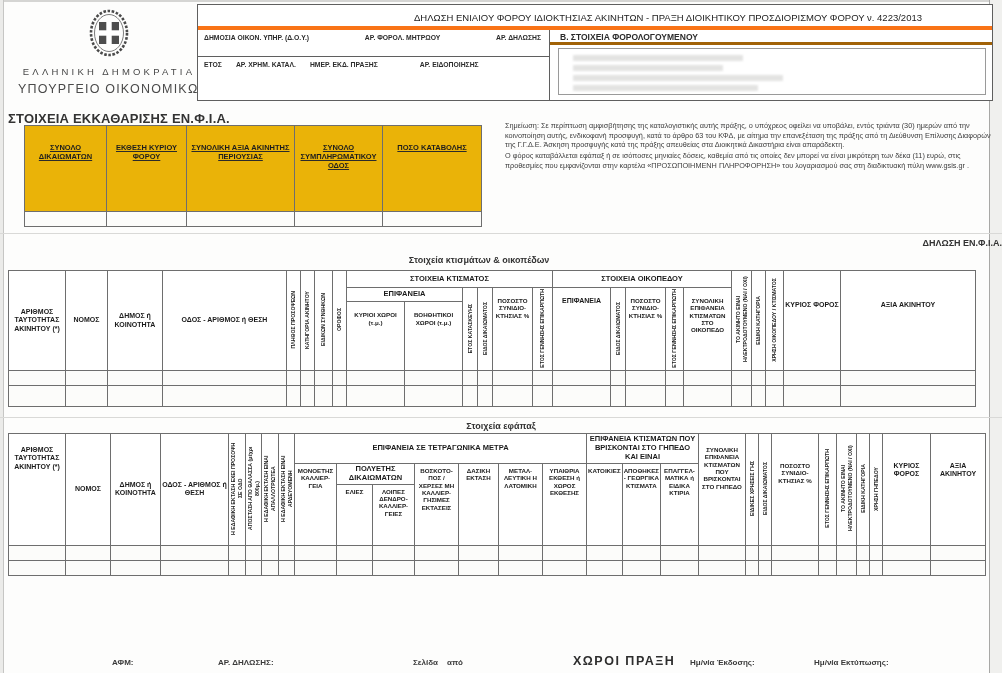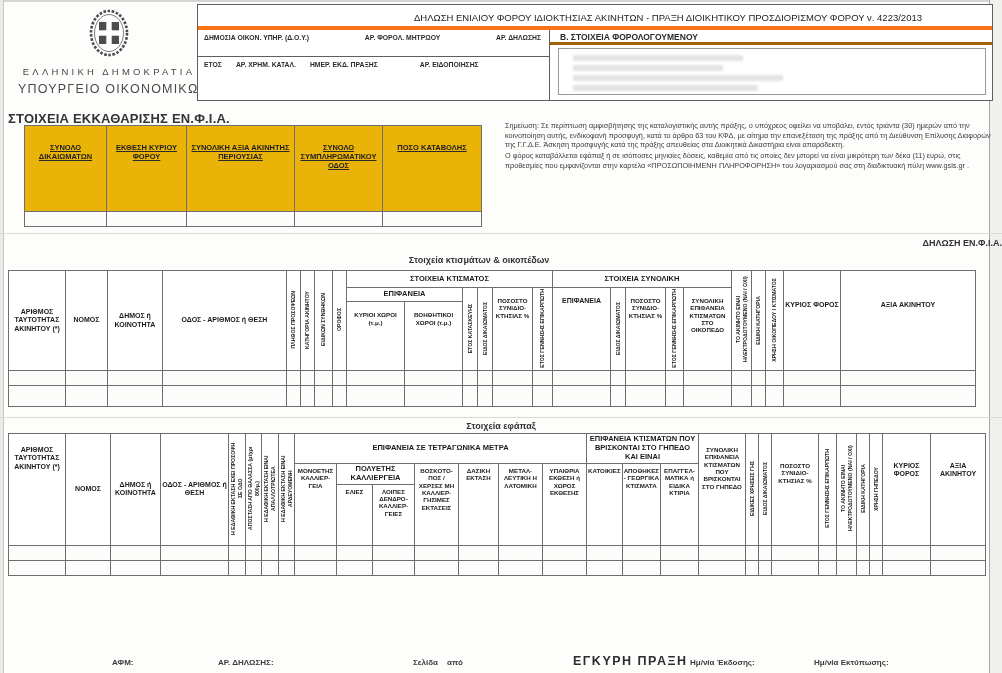--- a/index.html
+++ b/index.html
@@ -190,21 +190,21 @@
       <tr class="gh1-t1">
     <th class="big mid" rowspan="3">ΑΡΙΘΜΟΣ ΤΑΥΤΟΤΗΤΑΣ ΑΚΙΝΗΤΟΥ (*)</th>
     <th class="big mid" rowspan="3">ΝΟΜΟΣ</th>
     <th class="big mid" rowspan="3">ΔΗΜΟΣ ή ΚΟΙΝΟΤΗΤΑ</th>
     <th class="big mid" rowspan="3">ΟΔΟΣ - ΑΡΙΘΜΟΣ ή ΘΕΣΗ</th>
     <th class="mid" rowspan="3"><span class="vt">ΠΛΗΘΟΣ ΠΡΟΣΟΨΕΩΝ</span></th>
     <th class="mid" rowspan="3"><span class="vt">ΚΑΤΗΓΟΡΙΑ ΑΚΙΝΗΤΟΥ</span></th>
     <th class="mid" rowspan="3"><span class="vt">ΕΙΔΙΚΩΝ ΣΥΝΘΗΚΩΝ</span></th>
     <th class="mid" rowspan="3"><span class="vt">ΟΡΟΦΟΣ</span></th>
     <th class="grp" colspan="6">ΣΤΟΙΧΕΙΑ ΚΤΙΣΜΑΤΟΣ</th>
-    <th class="grp" colspan="5">ΣΤΟΙΧΕΙΑ ΣΥΝΟΛΙΚΗ</th>
+    <th class="grp" colspan="5">ΣΤΟΙΧΕΙΑ ΟΙΚΟΠΕΔΟΥ</th>
     <th class="mid" rowspan="3"><span class="vt">ΤΟ ΑΚΙΝΗΤΟ ΕΙΝΑΙ ΗΛΕΚΤΡΟΔΟΤΟΥΜΕΝΟ (ΝΑΙ / ΟΧΙ)</span></th>
     <th class="mid" rowspan="3"><span class="vt">ΕΙΔΙΚΗ ΚΑΤΗΓΟΡΙΑ</span></th>
     <th class="mid" rowspan="3"><span class="vt">ΧΡΗΣΗ ΟΙΚΟΠΕΔΟΥ / ΚΤΙΣΜΑΤΟΣ</span></th>
     <th class="big top" rowspan="3" style="padding-top:30px">ΚΥΡΙΟΣ ΦΟΡΟΣ</th>
     <th class="big top" rowspan="3" style="padding-top:30px">ΑΞΙΑ ΑΚΙΝΗΤΟΥ</th>
   </tr>
   <tr class="gh2-t1">
     <th class="grp" colspan="2">ΕΠΙΦΑΝΕΙΑ</th>
     <th class="mid" rowspan="2"><span class="vt">ΕΤΟΣ ΚΑΤΑΣΚΕΥΗΣ</span></th>
     <th class="mid" rowspan="2"><span class="vt">ΕΙΔΟΣ ΔΙΚΑΙΩΜΑΤΟΣ</span></th>
@@ -327,21 +327,21 @@
     <th class="top28" rowspan="3">ΠΟΣΟΣΤΟ ΣΥΝΙΔΙΟ-ΚΤΗΣΙΑΣ %</th>
     <th class="mid" rowspan="3"><span class="vt">ΕΤΟΣ ΓΕΝΝΗΣΗΣ ΕΠΙΚΑΡΠΩΤΗ</span></th>
     <th class="mid" rowspan="3"><span class="vt">ΤΟ ΑΚΙΝΗΤΟ ΕΙΝΑΙ ΗΛΕΚΤΡΟΔΟΤΟΥΜΕΝΟ (ΝΑΙ / ΟΧΙ)</span></th>
     <th class="mid" rowspan="3"><span class="vt">ΕΙΔΙΚΗ ΚΑΤΗΓΟΡΙΑ</span></th>
     <th class="mid" rowspan="3"><span class="vt">ΧΡΗΣΗ ΓΗΠΕΔΟΥ</span></th>
     <th class="big top28" rowspan="3">ΚΥΡΙΟΣ ΦΟΡΟΣ</th>
     <th class="big top28" rowspan="3">ΑΞΙΑ ΑΚΙΝΗΤΟΥ</th>
   </tr>
   <tr class="gh2-t2">
     <th class="top3" rowspan="2">ΜΟΝΟΕΤΗΣ ΚΑΛΛΙΕΡ-ΓΕΙΑ</th>
-    <th class="grp" colspan="2">ΠΟΛΥΕΤΗΣ ΚΑΛΛΙΕΡΓΕΙΑ</th>
+    <th class="grp" colspan="2">ΠΟΛΥΕΤΗΣ ΔΙΚΑΙΩΜΑΤΩΝ</th>
     <th class="top3" rowspan="2">ΒΟΣΚΟΤΟ-ΠΟΣ / ΧΕΡΣΕΣ ΜΗ ΚΑΛΛΙΕΡ-ΓΗΣΙΜΕΣ ΕΚΤΑΣΕΙΣ</th>
     <th class="top3" rowspan="2">ΔΑΣΙΚΗ ΕΚΤΑΣΗ</th>
     <th class="top3" rowspan="2">ΜΕΤΑΛ-ΛΕΥΤΙΚΗ Η ΛΑΤΟΜΙΚΗ</th>
     <th class="top3" rowspan="2">ΥΠΑΙΘΡΙΑ ΕΚΘΕΣΗ ή ΧΩΡΟΣ ΕΚΘΕΣΗΣ</th>
     <th class="top3" rowspan="2">ΚΑΤΟΙΚΙΕΣ</th>
     <th class="top3" rowspan="2">ΑΠΟΘΗΚΕΣ - ΓΕΩΡΓΙΚΑ ΚΤΙΣΜΑΤΑ</th>
     <th class="top3" rowspan="2">ΕΠΑΓΓΕΛ-ΜΑΤΙΚΑ ή ΕΙΔΙΚΑ ΚΤΙΡΙΑ</th>
   </tr>
   <tr class="leaf-t2">
     <th class="top3">ΕΛΙΕΣ</th>
@@ -408,16 +408,16 @@
         <td></td>
   </tr>
 </tbody>
   </table>
 
 <div class="footer">
   <span class="f-afm">ΑΦΜ:</span>
   <span class="f-decl">ΑΡ. ΔΗΛΩΣΗΣ:</span>
   <span class="f-page">Σελίδα</span>
   <span class="f-of">από</span>
-  <span class="f-valid">ΕΓΚΥΡΗ ΠΡΑΞΗ</span>
+  <span class="f-valid">ΧΩΡΟΙ ΠΡΑΞΗ</span>
   <span class="f-issue">Ημ/νία Έκδοσης:</span>
   <span class="f-print">Ημ/νία Εκτύπωσης:</span>
 </div>
 
 </body></html>

